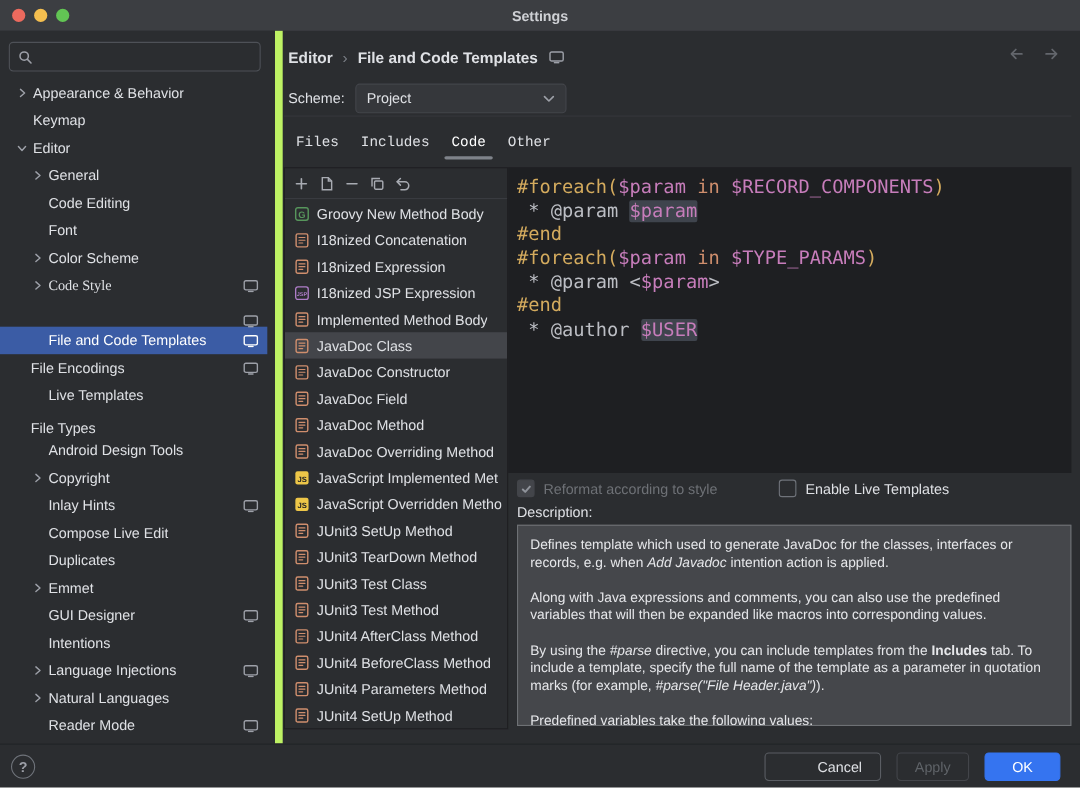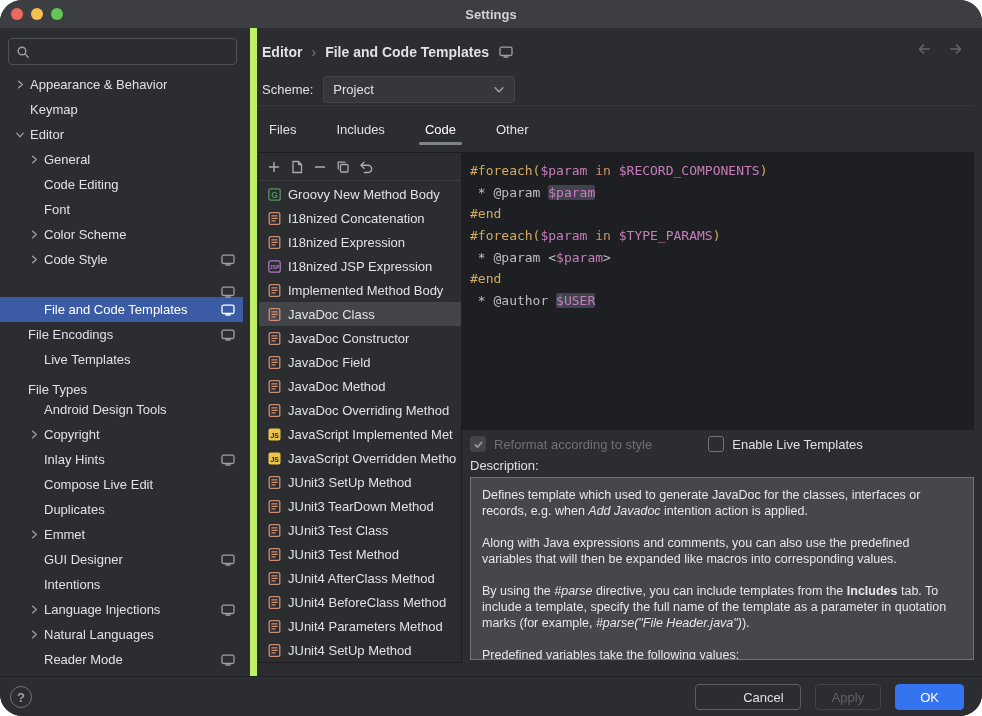--- a/index.html
+++ b/index.html
@@ -1,20 +1,20 @@
 <!DOCTYPE html>
 <html><head>
 <meta charset="utf-8">
 <style>
   * { margin:0; padding:0; box-sizing:border-box; }
   html,body { background:#ffffff; }
   body { font-family:"Liberation Sans", sans-serif; }
 
   .window{ position:relative; width:982px; height:716px; background:#2b2d30;
-           border-radius:22px; overflow:hidden; color:#dfe1e5; font-size:13px; }
+           border-radius:0; overflow:hidden; color:#dfe1e5; font-size:13px; }
 
   
   .titlebar{ position:absolute; left:0; top:0; right:0; height:28px; background:#3c3e42;
              display:flex; align-items:center; justify-content:center; }
   .traffic{ position:absolute; left:11px; top:8px; display:flex; gap:8px; }
   .dot{ width:12px; height:12px; border-radius:50%; }
   .dot-close{ background:#ec6a5e; } .dot-min{ background:#f5bf4f; } .dot-max{ background:#62c554; }
   .title{ font-weight:bold; font-size:13px; color:#cfd1d5; }
 
   
@@ -46,21 +46,21 @@
   .nav-arrows{ position:absolute; right:18px; top:42px; display:flex; gap:16px; color:#63666c; }
   .nav-btn{ display:flex; align-items:center; }
 
   .scheme-row{ position:absolute; left:262px; top:76px; height:27px; display:flex;
                align-items:center; gap:10px; }
   .scheme-select{ width:192px; height:27px; background:#35373b; border:1px solid #43454a;
                   border-radius:4px; display:flex; align-items:center; justify-content:space-between;
                   padding:0 9px; cursor:default;gap:25px; }
   .hdivider{ position:absolute; left:258px; right:8px; top:105px; height:1px; background:#35373a; }
 
-  .tabs{ position:absolute; left:260px; top:114px; height:30px; display:flex; gap:22px; }
+  .tabs{ position:absolute; left:260px; top:114px; height:30px; display:flex; gap:2px;font-family:Liberation Mono, monospace; }
   .tab{ position:relative; padding:0 9px; display:flex; align-items:center; color:#dfe1e5; cursor:default; }
   .tab.selected{ color:#ffffff; }
   .tab.selected::after{ content:""; position:absolute; left:3px; right:3px; bottom:-1px; height:3px;
                         border-radius:2px; background:#7f838a; }
 
   
   .list-panel{ position:absolute; left:258px; top:152px; width:204px; height:511px;
                border:1px solid #1e1f22; background:#2b2d30; }
   .list-toolbar{ height:28px; border-bottom:1px solid #393b40; display:flex; align-items:center;
                  padding:0 3px; }
@@ -69,21 +69,21 @@
   .list-items{ position:absolute; left:0; right:0; top:29px; bottom:0; overflow:hidden; }
   .list-item{ height:24px; display:flex; align-items:center; gap:6px; padding-left:8px;
               white-space:nowrap; cursor:default; }
   .list-item.selected{ background:#43454a; }
   .li-icon{ width:15px; height:15px; flex:none; display:flex; align-items:center; justify-content:center; }
   .li-label{ overflow:hidden; color:#dfe1e5; }
 
   
   .editor-panel{ position:absolute; left:462px; top:152px; width:512px; height:278px;
                  background:#1e1f22; padding:8px 0 0 8px; overflow:hidden; cursor:text; }
-  .code-line{ font-family:"DejaVu Sans Mono", monospace; font-size:13px; line-height:21.7px;
+  .code-line{ font-family:"DejaVu Sans Mono", monospace; font-size:17px; line-height:21.7px;
               height:21.7px; white-space:pre; }
   .tk-dir{ color:#d4ab5e; }
   .tk-kw{ color:#cf8e6d; }
   .tk-var{ color:#c77dbb; }
   .tk-pl{ color:#bcbec4; }
   .tk-hl{ background:#3f444d; border-radius:2px; }
 
   
   .options-row{ position:absolute; left:470px; top:434px; height:20px; display:flex;
                 align-items:center; gap:56px; }
@@ -233,21 +233,21 @@
             </svg>
     </span>
     <span class="tlabel">Color Scheme</span>
     <span class="badge">
       <svg width="14" height="12" viewBox="0 0 14 12">
               <rect x="1" y="1.2" width="12" height="8.3" rx="1.5" fill="none" stroke="currentColor" stroke-width="1.3"></rect>
               <path d="M5 11h4" stroke="currentColor" stroke-width="1.3" stroke-linecap="round"></path>
             </svg>
     </span>
   </div>
-        <div class="tree-item" style="padding-left: 28px;">
+        <div class="tree-item" style="padding-left: 28px; font-family: Liberation Serif, serif;">
     <span class="chev">
       <svg width="13" height="13" viewBox="0 0 14 14">
               <path d="M5 3.5 9 7l-4 3.5" fill="none" stroke="currentColor" stroke-width="1.4" stroke-linecap="round" stroke-linejoin="round"></path>
             </svg>
     </span>
     <span class="tlabel">Code Style</span>
     <span class="badge show">
       <svg width="14" height="12" viewBox="0 0 14 12">
               <rect x="1" y="1.2" width="12" height="8.3" rx="1.5" fill="none" stroke="currentColor" stroke-width="1.3"></rect>
               <path d="M5 11h4" stroke="currentColor" stroke-width="1.3" stroke-linecap="round"></path>

